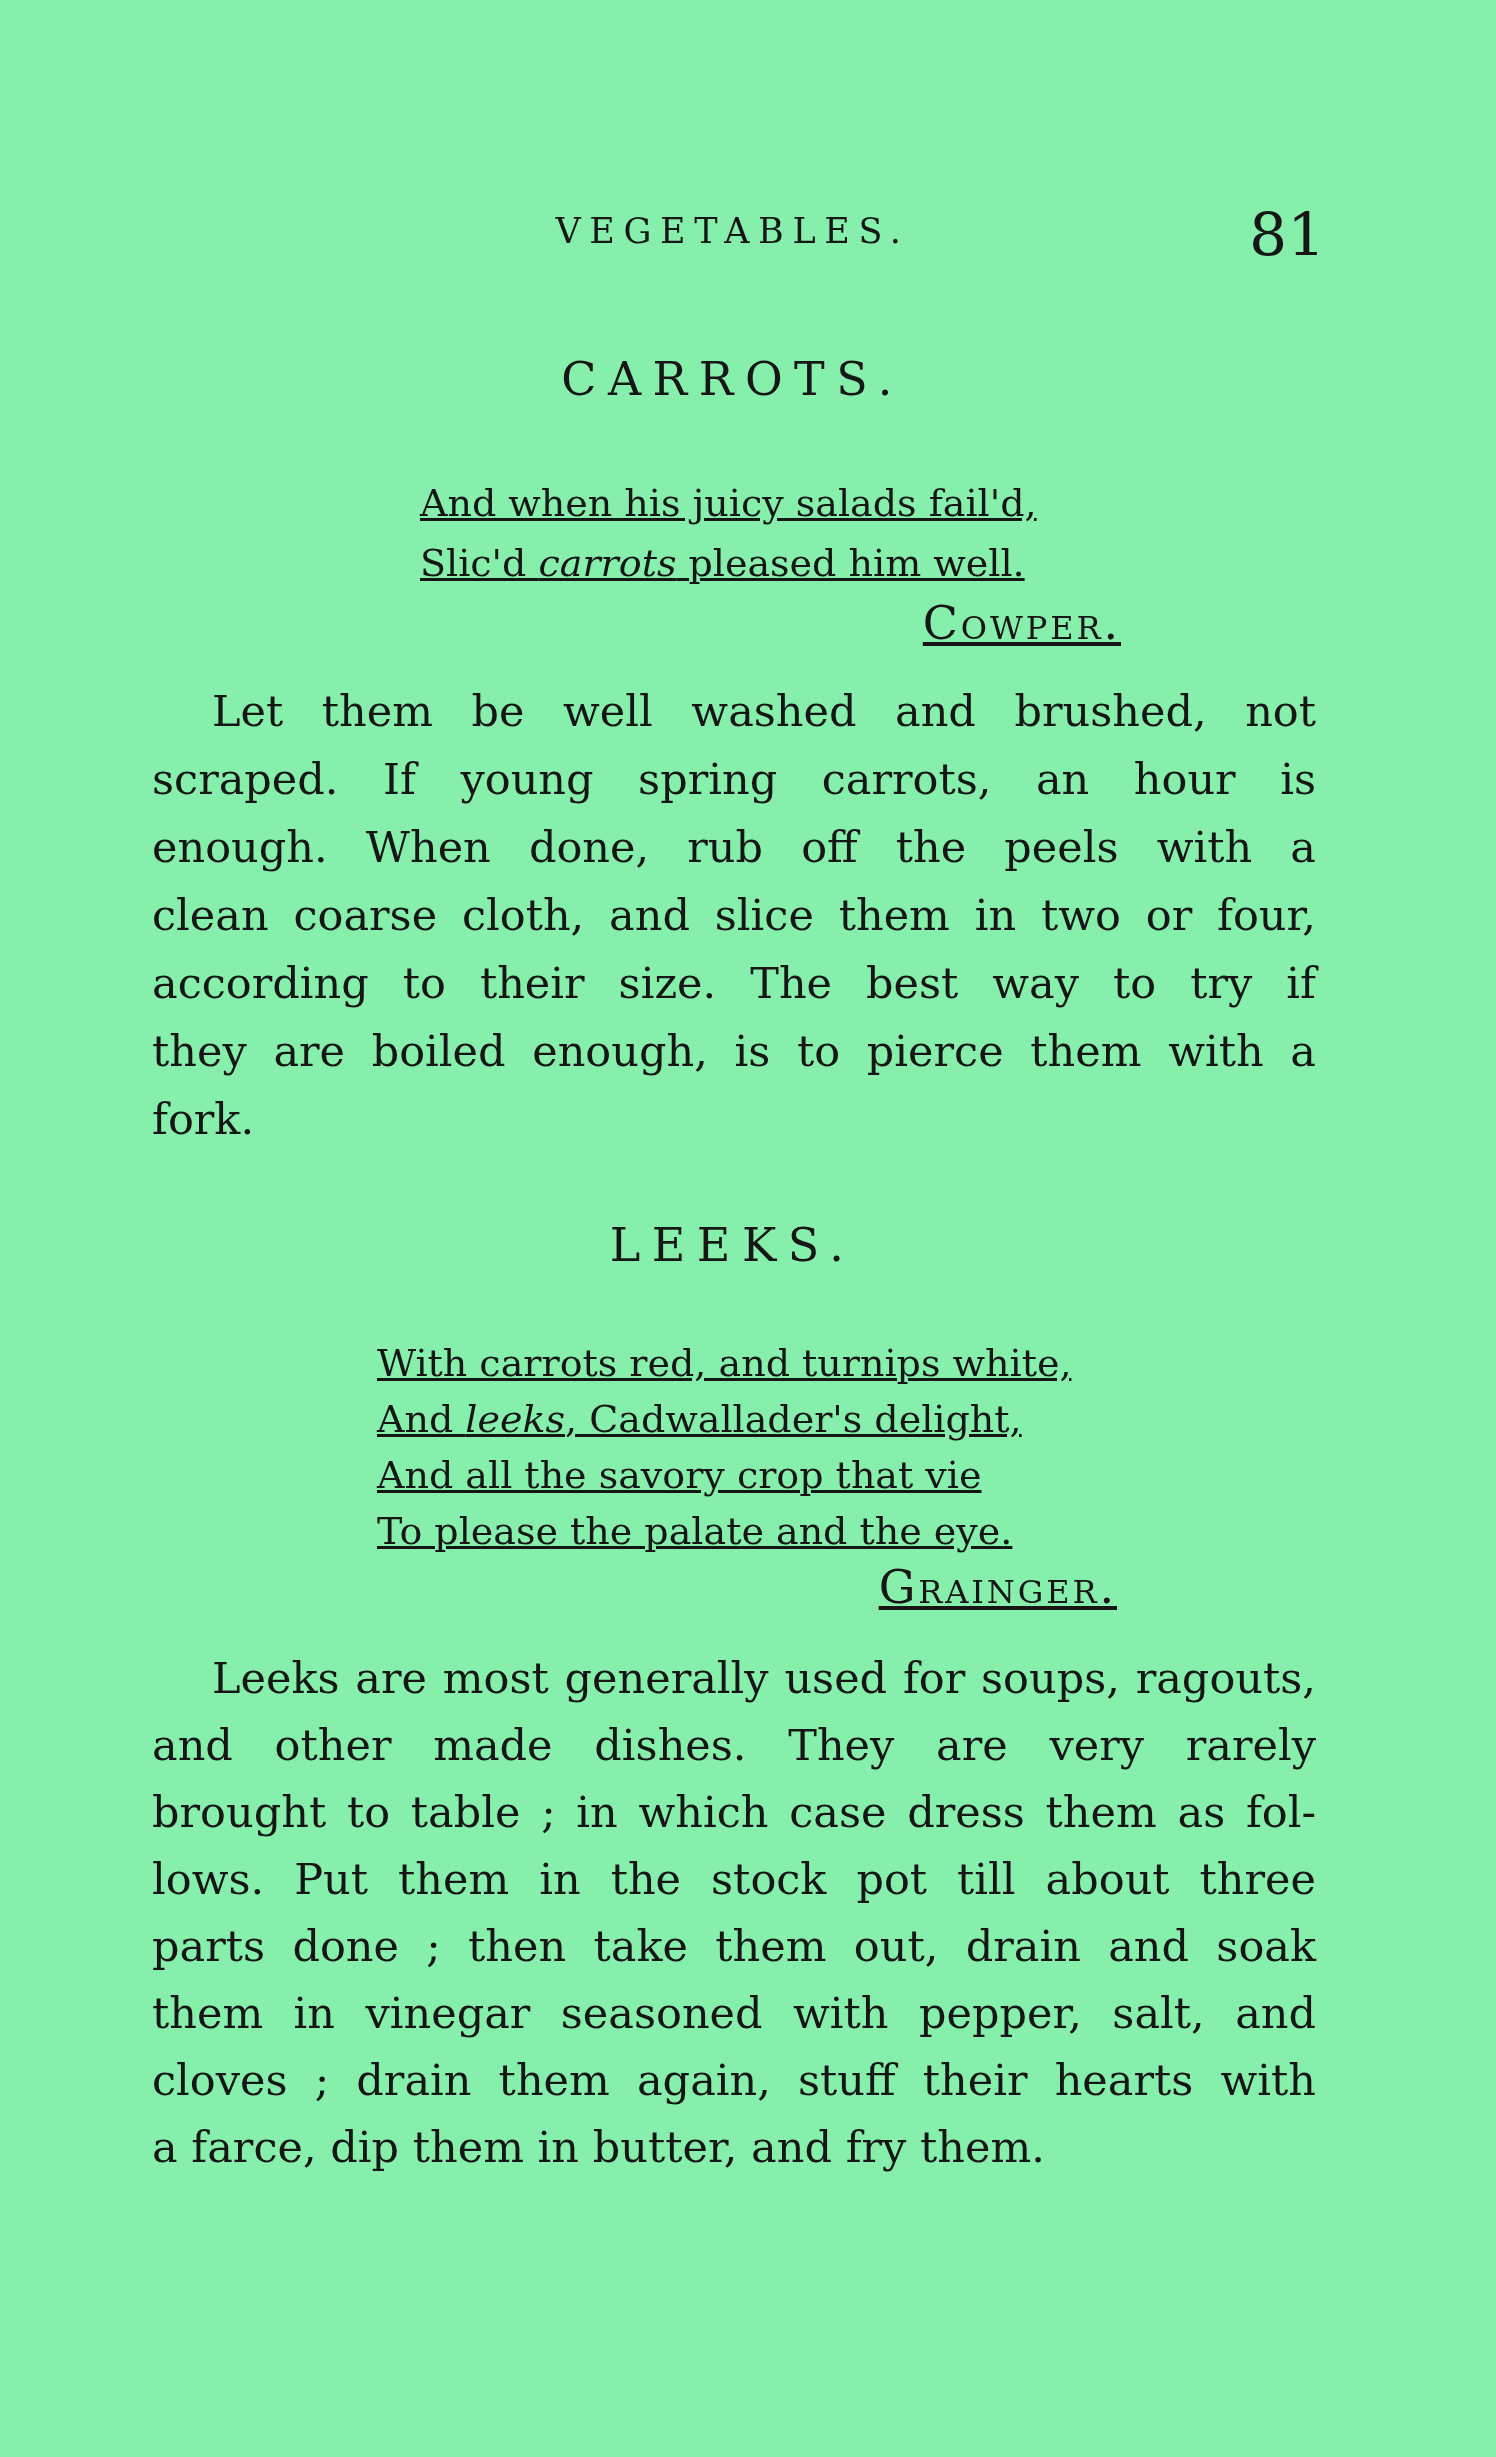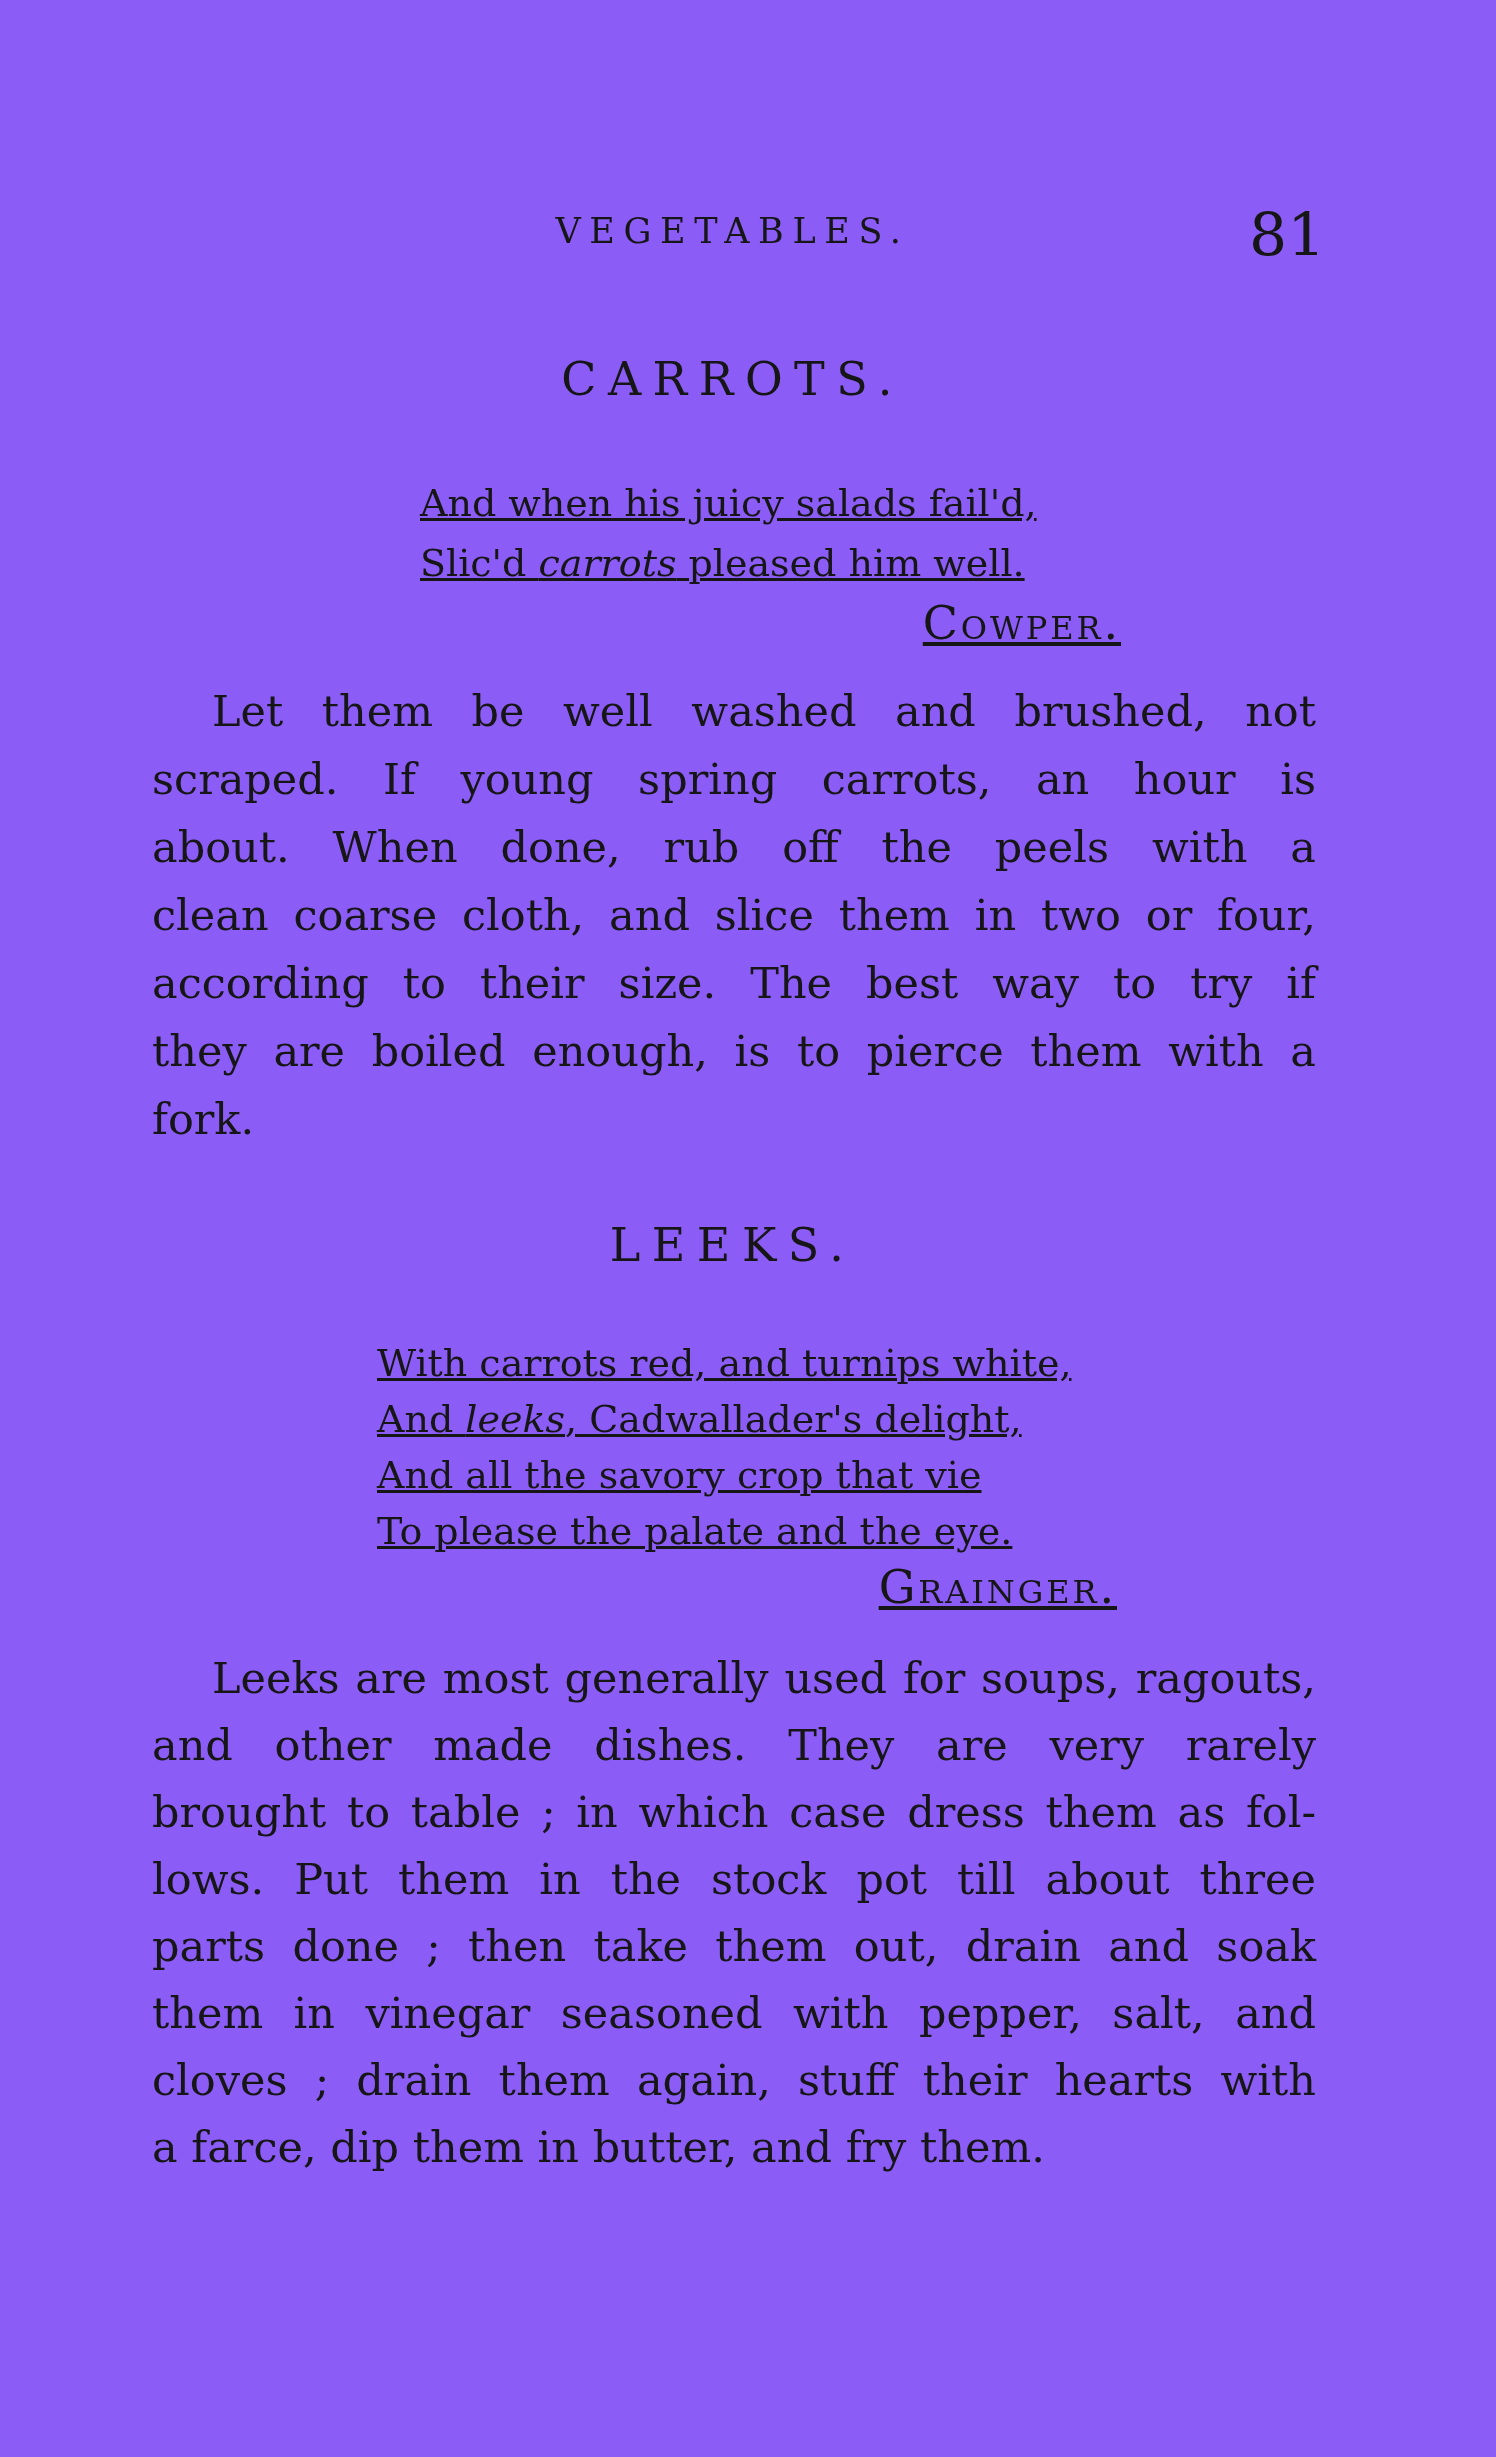--- a/index.html
+++ b/index.html
@@ -4,21 +4,21 @@
 <style>
   html, body {
     margin: 0;
     padding: 0;
     background: #ffffff;
   }
   .page {
     position: relative;
     width: 1497px;
     height: 2457px;
-    background: #8b5cf6;
+    background: #86efac;
     font-family: "DejaVu Serif", "Liberation Serif", serif;
     color: #161616;
     overflow: hidden;
   }
   .running-header {
     position: absolute;
     left: 149px;
     width: 1167px;
     top: 211px;
     text-align: center;
@@ -100,21 +100,21 @@
 
   <div class="poem" id="carrots-poem">
     <div class="poem-line">And when his juicy salads fail'd,</div>
     <div class="poem-line"><span>Slic'd </span><span class="it">carrots</span><span> pleased him well.</span></div>
     <div class="attribution">Cowper.</div>
   </div>
 
   <div class="body-para" id="carrots-para">
     <div class="para-line indent">Let them be well washed and brushed, not</div>
     <div class="para-line">scraped. If young spring carrots, an hour is</div>
-    <div class="para-line">about. When done, rub off the peels with a</div>
+    <div class="para-line">enough. When done, rub off the peels with a</div>
     <div class="para-line">clean coarse cloth, and slice them in two or four,</div>
     <div class="para-line">according to their size. The best way to try if</div>
     <div class="para-line">they are boiled enough, is to pierce them with a</div>
     <div class="para-line last">fork.</div>
   </div>
 
   <div class="section-heading" id="leeks-heading">LEEKS.</div>
 
   <div class="poem" id="leeks-poem">
     <div class="poem-line">With carrots red, and turnips white,</div>

